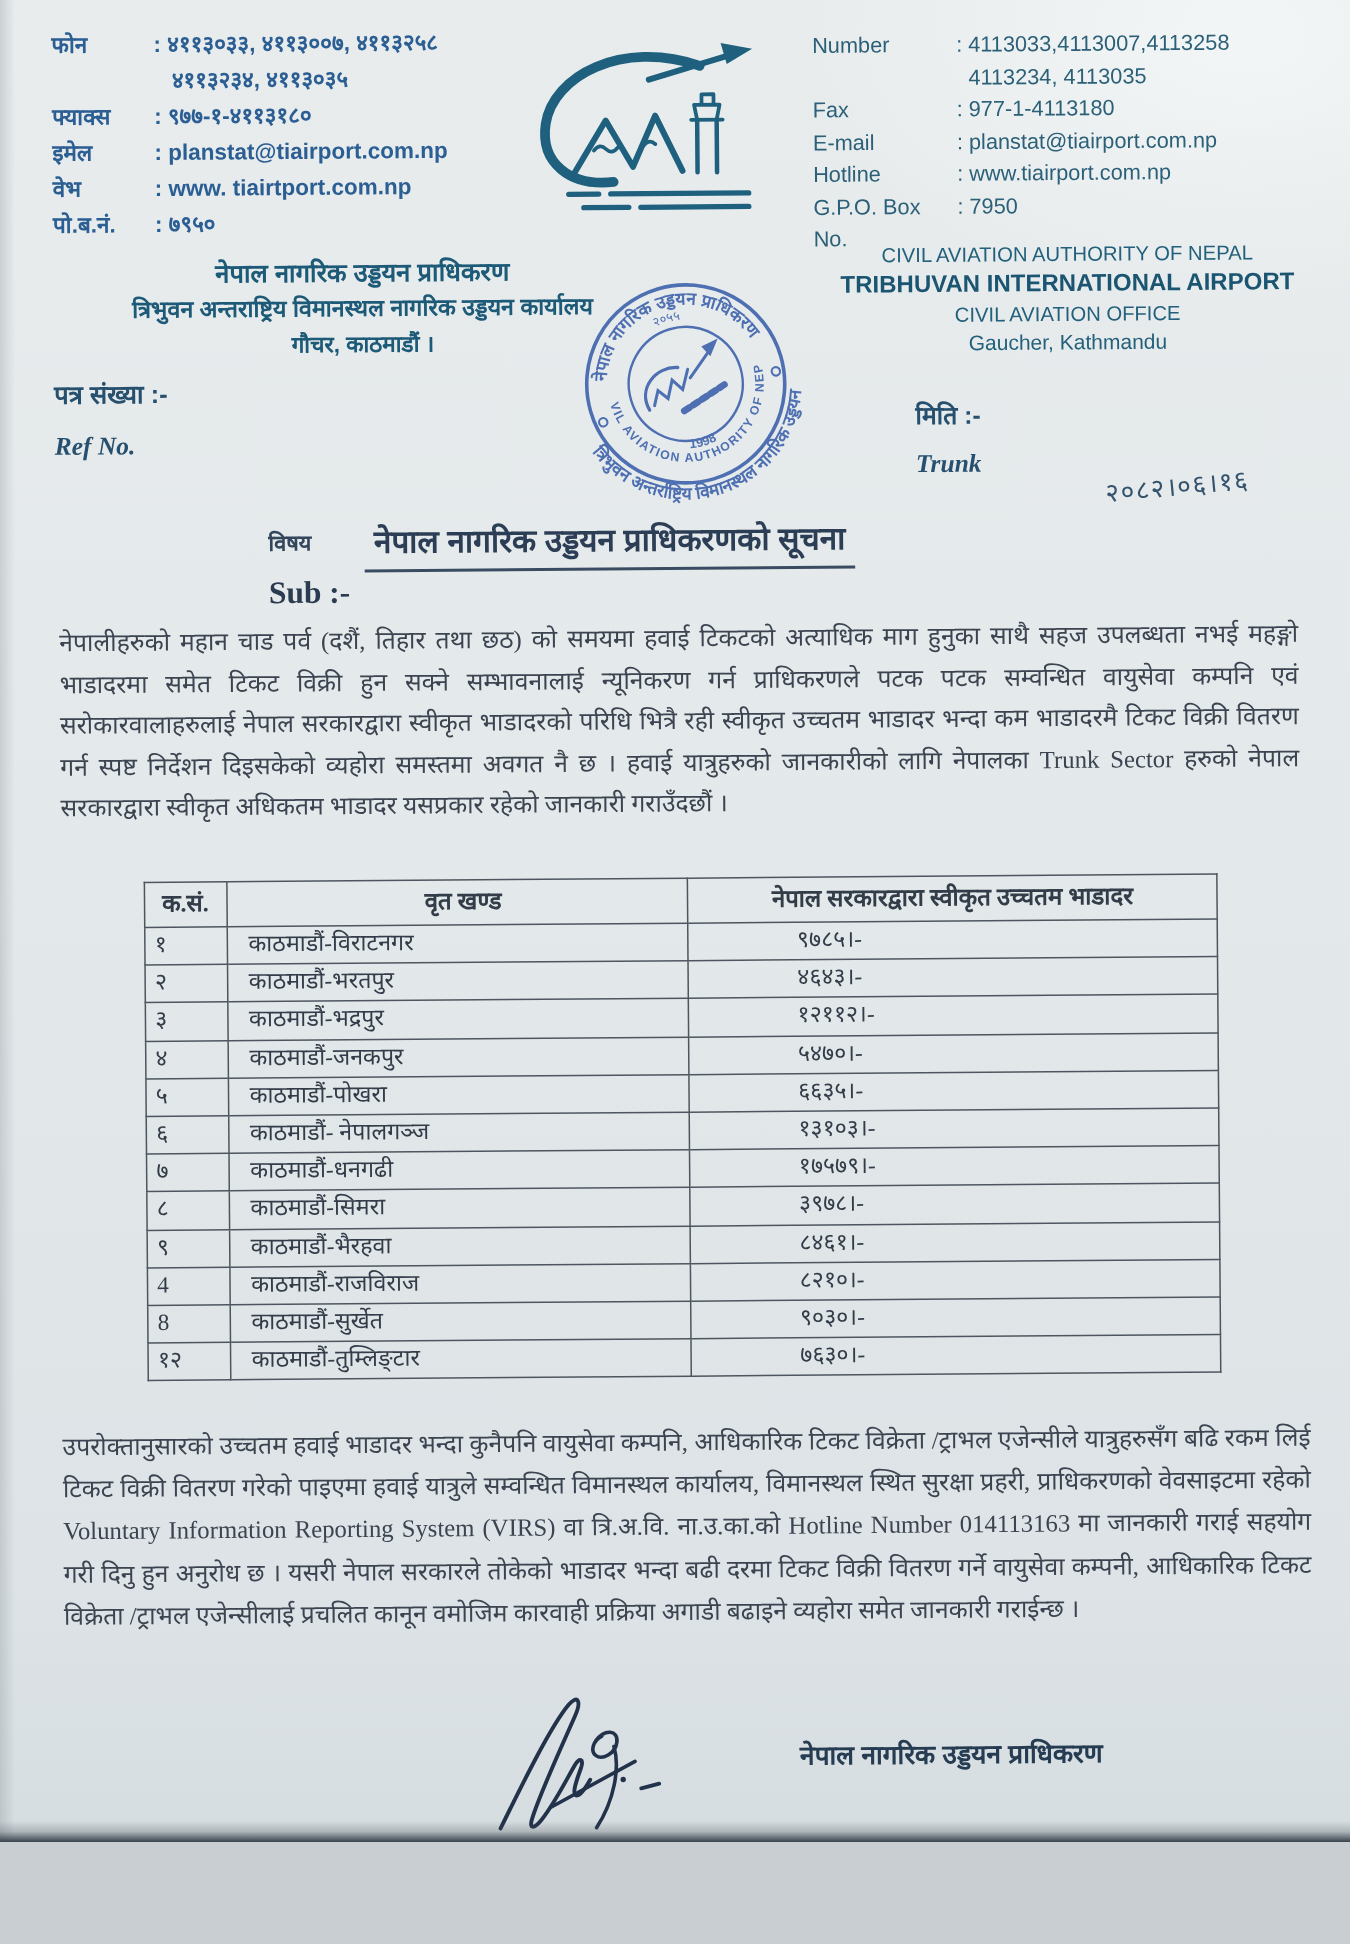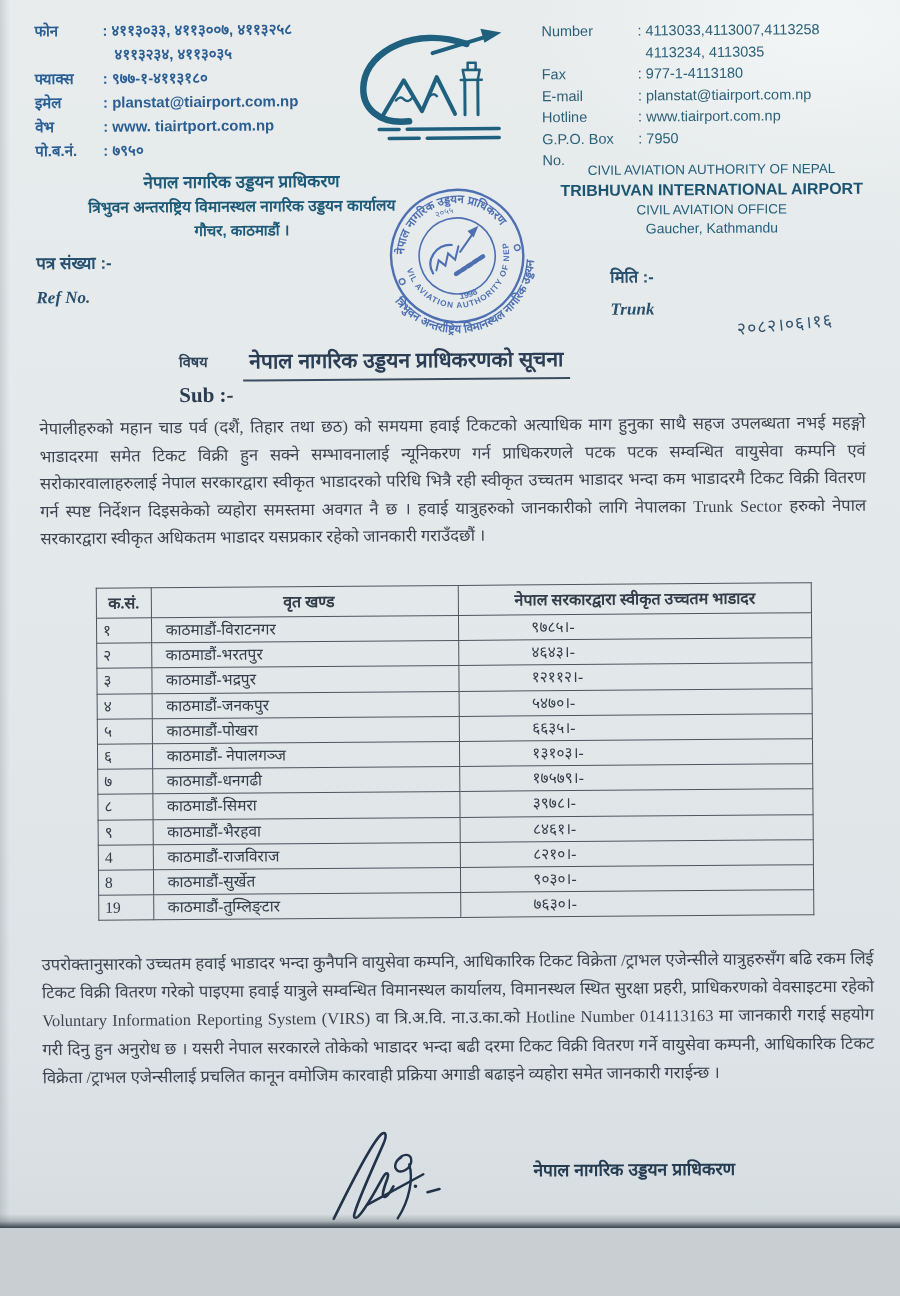--- a/index.html
+++ b/index.html
@@ -281,21 +281,21 @@
             <td class="col-sn">4</td>
             <td class="col-route">काठमाडौं-राजविराज</td>
             <td class="col-fare">८२१०।-</td>
           </tr>
         <tr>
             <td class="col-sn">8</td>
             <td class="col-route">काठमाडौं-सुर्खेत</td>
             <td class="col-fare">९०३०।-</td>
           </tr>
         <tr>
-            <td class="col-sn">19</td>
+            <td class="col-sn">१२</td>
             <td class="col-route">काठमाडौं-तुम्लिङ्टार</td>
             <td class="col-fare">७६३०।-</td>
           </tr>
       </tbody>
     </table>
 
     <div class="para para2">उपरोक्तानुसारको उच्चतम हवाई भाडादर भन्दा कुनैपनि वायुसेवा कम्पनि, आधिकारिक टिकट विक्रेता /ट्राभल एजेन्सीले यात्रुहरुसँग बढि रकम लिई टिकट विक्री वितरण गरेको पाइएमा हवाई यात्रुले सम्वन्धित विमानस्थल कार्यालय, विमानस्थल स्थित सुरक्षा प्रहरी, प्राधिकरणको वेवसाइटमा रहेको Voluntary Information Reporting System (VIRS) वा त्रि.अ.वि. ना.उ.का.को Hotline Number 014113163 मा जानकारी गराई सहयोग गरी दिनु हुन अनुरोध छ । यसरी नेपाल सरकारले तोकेको भाडादर भन्दा बढी दरमा टिकट विक्री वितरण गर्ने वायुसेवा कम्पनी, आधिकारिक टिकट विक्रेता /ट्राभल एजेन्सीलाई प्रचलित कानून वमोजिम कारवाही प्रक्रिया अगाडी बढाइने व्यहोरा समेत जानकारी गराईन्छ ।</div>
 
     <div class="sig-wrap">
       <svg width="140" height="112" viewBox="0 0 140 112">

